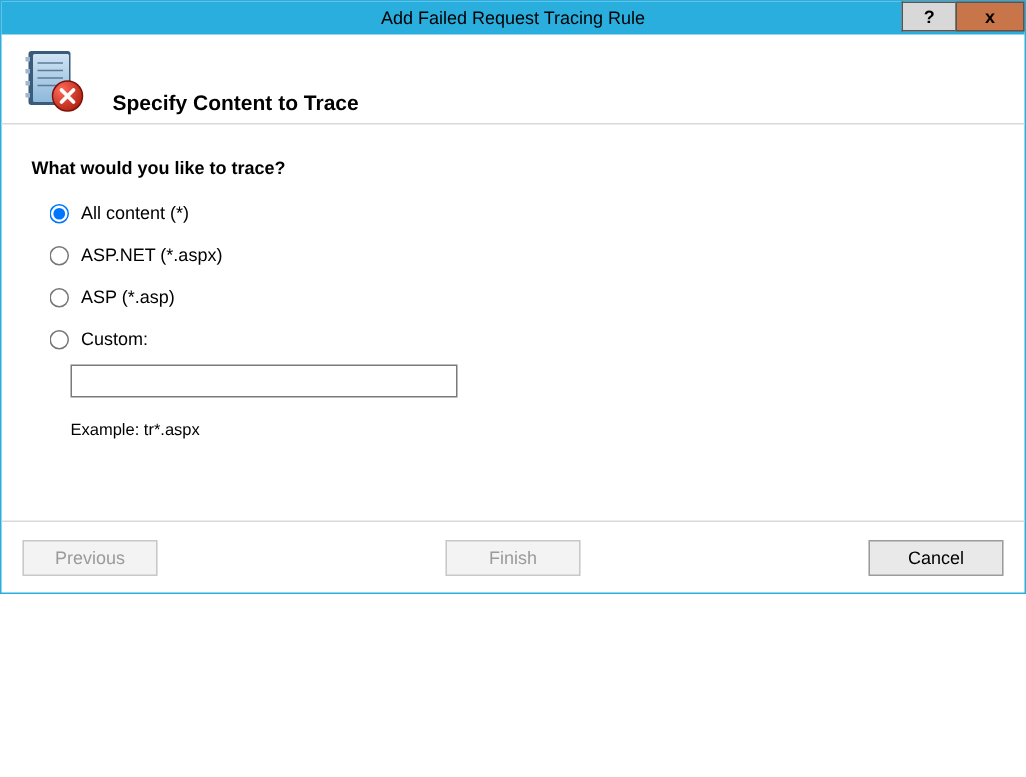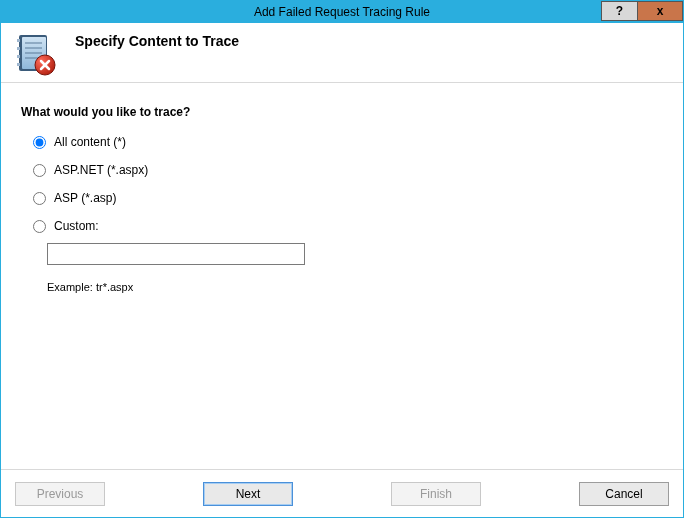--- a/index.html
+++ b/index.html
@@ -4,21 +4,21 @@
 <style>
   * { box-sizing: border-box; }
   html, body { margin: 0; padding: 0; }
   body {
     font-family: "Segoe UI", Tahoma, sans-serif;
     font-size: 12px;
     background: #fff;
   }
   .window {
     width: 684px;
-    height: 518px;
+    height: 396px;
     border: 1px solid #2aaede;
     background: #fff;
     position: relative;
     display: flex;
     flex-direction: column;
   }
   .titlebar {
     height: 22px;
     background: #2aaede;
     display: flex;
@@ -56,21 +56,21 @@
     border-right: none;
   }
   .titlebtn.close {
     background: #c9754a;
     color: #000;
     width: 46px;
   }
   .header {
     height: 60px;
     display: flex;
-    align-items: flex-start;
+    align-items: flex-end;
     padding: 10px 14px 6px 14px;
     border-bottom: 1px solid #d9d9d9;
   }
   .header-icon {
     width: 44px;
     height: 44px;
     position: relative;
     margin-right: 16px;
     flex: 0 0 auto;
   }
@@ -213,18 +213,17 @@
     </label>
 
     <div class="custom-block">
       <input type="text" class="custom-input" value="" style="">
       <div class="example">Example: tr*.aspx</div>
     </div>
   </div>
 
   <div class="footer">
     <button class="btn" disabled="">Previous</button>
-    <button class="btn default">Next</button>
     <button class="btn" disabled="">Finish</button>
     <button class="btn">Cancel</button>
   </div>
 
 </div>
 
 </body></html>

